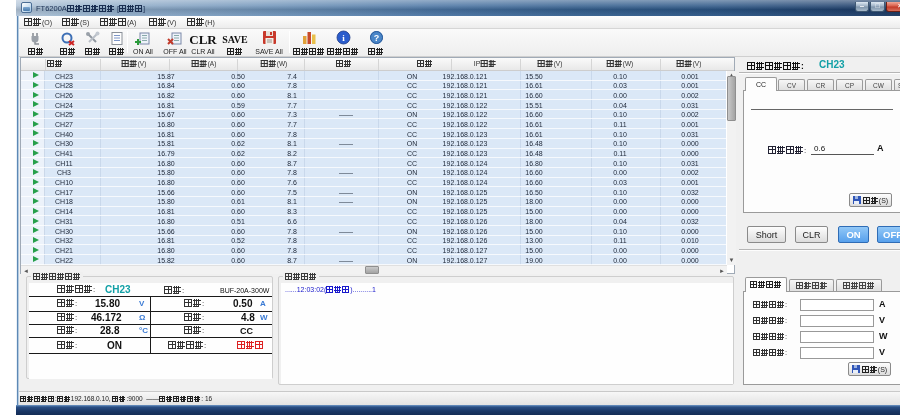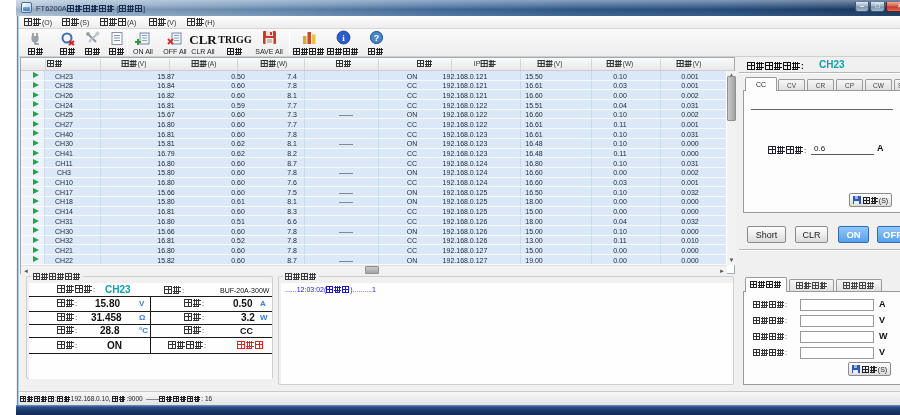--- a/index.html
+++ b/index.html
@@ -157,21 +157,21 @@
         <div class="tlab">OFF All</div>
       </div>
       <div class="ti" style="left:170px;top:1px;width:34px;height:26px;">
         <div style="position:absolute;left:0;right:0;top:0;height:16px;">
           <div style="font-family:'Liberation Serif';font-size:13px;font-weight:bold;color:#111;margin-top:2px;">CLR</div>
         </div>
         <div class="tlab">CLR All</div>
       </div>
       <div class="ti" style="left:202px;top:1px;width:34px;height:26px;">
         <div style="position:absolute;left:0;right:0;top:0;height:16px;">
-          <div style="font-family:'Liberation Serif';font-size:10px;font-weight:bold;color:#111;margin-top:4px;">TRIGG</div>
+          <div style="font-family:'Liberation Serif';font-size:10px;font-weight:bold;color:#111;margin-top:4px;">SAVE</div>
         </div>
         <div class="tlab"><i class="z za s7 "></i><i class="z zb s7 "></i></div>
       </div>
       <div class="ti" style="left:233px;top:1px;width:40px;height:26px;">
         <div style="position:absolute;left:0;right:0;top:0;height:16px;"><svg width="17" height="15" viewBox="0 0 17 15" style="margin-top:0px">
             <rect x="2" y="1" width="13" height="13" rx="1" fill="#c8392b"></rect>
             <rect x="5" y="1" width="7" height="5" fill="#e8e2da"></rect>
             <rect x="9" y="2" width="2" height="3" fill="#c8392b"></rect>
             <rect x="4.5" y="8" width="8" height="6" fill="#f3efe8"></rect>
             <path d="M6 10 h5 M6 12 h5" stroke="#99958c"></path>
@@ -722,24 +722,24 @@
  <span class="val" style="left:78px;top:7px;color:#12a0a6;font-size:10px;">CH23</span>
  <span class="lbl" style="left:137px;top:9px;"><i class="z za s8 "></i><i class="z zb s8 "></i>:</span>
  <span class="val" style="left:193px;top:10px;font-size:7px;font-weight:normal;">BUF-20A-300W</span>
  <span class="lbl" style="left:30px;top:22px;"><i class="z za s8 "></i><i class="z zb s8 "></i>:</span>
       <span class="val" style="left:68px;top:21px;font-size:10px;">15.80</span>
       <span class="unit" style="left:112px;top:22px;">V</span>
  <span class="lbl" style="left:157px;top:22px;"><i class="z za s8 "></i><i class="z zb s8 "></i>:</span>
       <span class="val" style="left:206px;top:21px;font-size:10px;">0.50</span>
       <span class="unit" style="left:233px;top:22px;">A</span>
  <span class="lbl" style="left:30px;top:36px;"><i class="z za s8 "></i><i class="z zb s8 "></i>:</span>
-      <span class="val" style="left:64px;top:35px;font-size:10px;">31.458</span>
+      <span class="val" style="left:64px;top:35px;font-size:10px;">46.172</span>
       <span class="unit" style="left:112px;top:36px;">Ω</span>
  <span class="lbl" style="left:157px;top:36px;"><i class="z za s8 "></i><i class="z zb s8 "></i>:</span>
-      <span class="val" style="left:214px;top:35px;font-size:10px;">3.2</span>
+      <span class="val" style="left:214px;top:35px;font-size:10px;">4.8</span>
       <span class="unit" style="left:233px;top:36px;">W</span>
  <span class="lbl" style="left:30px;top:49px;"><i class="z za s8 "></i><i class="z zb s8 "></i>:</span>
       <span class="val" style="left:73px;top:48px;font-size:10px;">28.8</span>
       <span class="unit" style="left:112px;top:49px;">°C</span>
  <span class="lbl" style="left:157px;top:49px;"><i class="z za s8 "></i><i class="z zb s8 "></i>:</span>
       <span class="val" style="left:213px;top:49px;font-size:9px;">CC</span>
  <span class="lbl" style="left:30px;top:64px;"><i class="z za s8 "></i><i class="z zb s8 "></i>:</span>
       <span class="val" style="left:80px;top:63px;font-size:10px;">ON</span>
  <span class="lbl" style="left:141px;top:64px;"><i class="z za s8 "></i><i class="z zb s8 "></i><i class="z za s8 "></i><i class="z zb s8 "></i>:</span>
       <span class="val" style="left:210px;top:64px;color:#d22;font-size:8px;"><i class="z za s8 "></i><i class="z zb s8 "></i><i class="z za s8 "></i></span>

